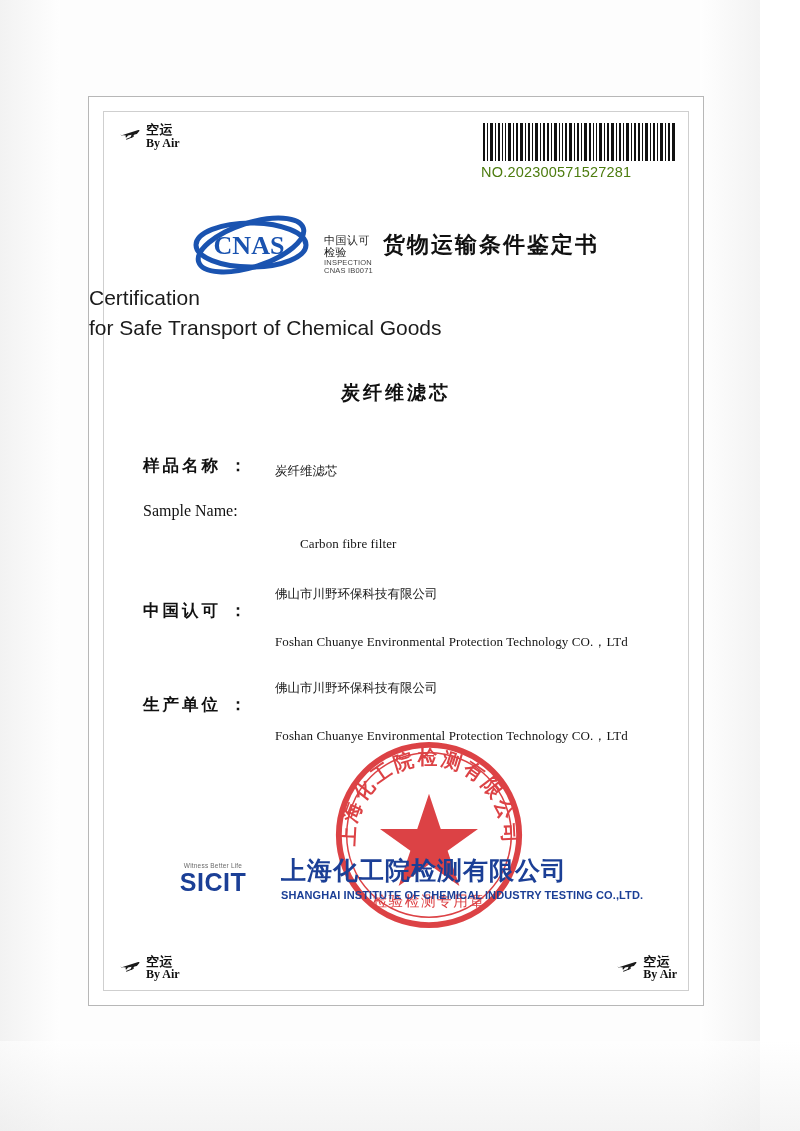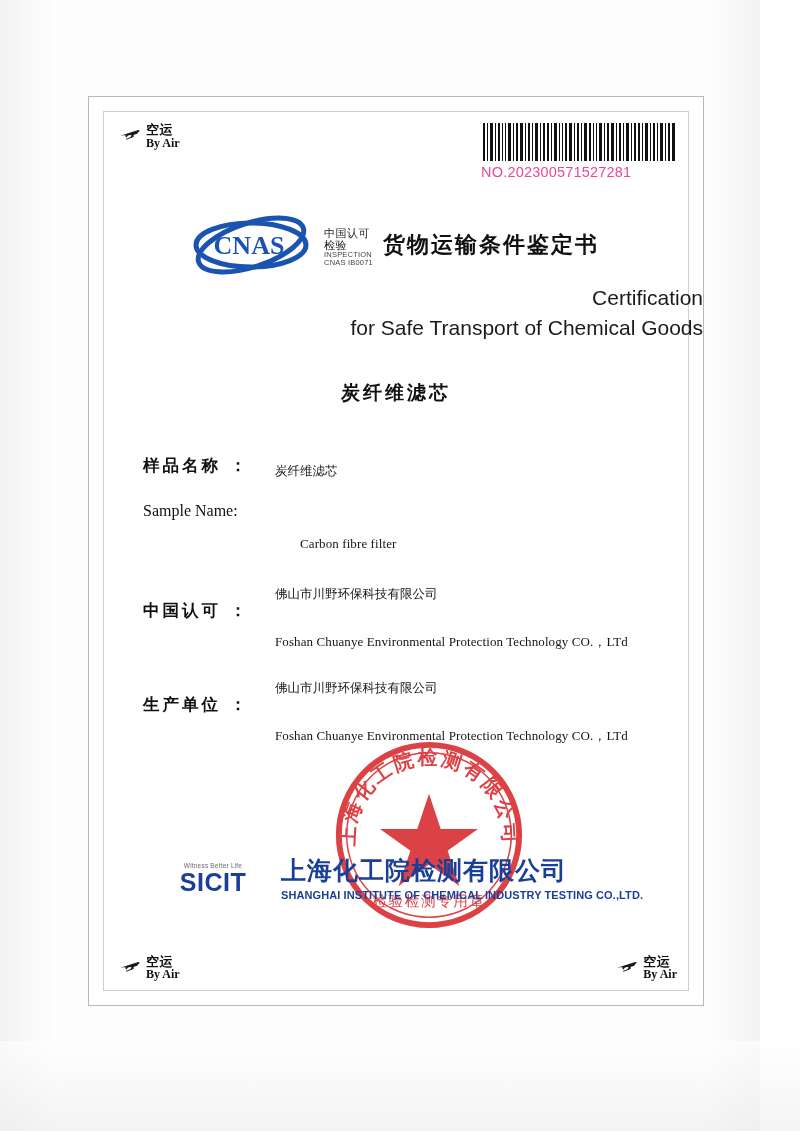--- a/index.html
+++ b/index.html
@@ -109,40 +109,40 @@
     top: 0;
     text-align: left;
   }
   .barcode {
     height: 38px;
     width: 196px;
     display: block;
   }
   .barcode-no {
     font-size: 14.5px;
-    color: #ec4899;
+    color: #4d7c0f;
     font-family: "Liberation Sans", sans-serif;
     margin-top: 3px;
     letter-spacing: .2px;
   }
 
   
   .title-row {
     position: absolute;
     top: 118px;
     left: 0;
     width: 100%;
     display: flex;
     align-items: center;
     justify-content: center;
     gap: 10px;
   }
   .cnas-logo {
     display: flex;
-    align-items: center;
+    align-items: flex-end;
     gap: 13px;
   }
   .cnas-mark {
     width: 118px;
     height: 60px;
   }
   .cnas-side {
     line-height: 1.1;
     font-size: 8px;
     color: #2b2b2b;
@@ -164,21 +164,21 @@
     font-weight: 700;
     font-size: 22px;
     letter-spacing: 2px;
     color: #111;
     white-space: nowrap;
   }
   .title-en {
     position: absolute;
     top: 186px;
     width: 100%;
-    text-align: right;
+    text-align: left;
     font-family: "Liberation Sans", sans-serif;
     font-size: 21px;
     color: #1b1b1b;
     line-height: 1.45;
   }
 
   .subtitle {
     position: absolute;
     top: 283px;
     width: 100%;

